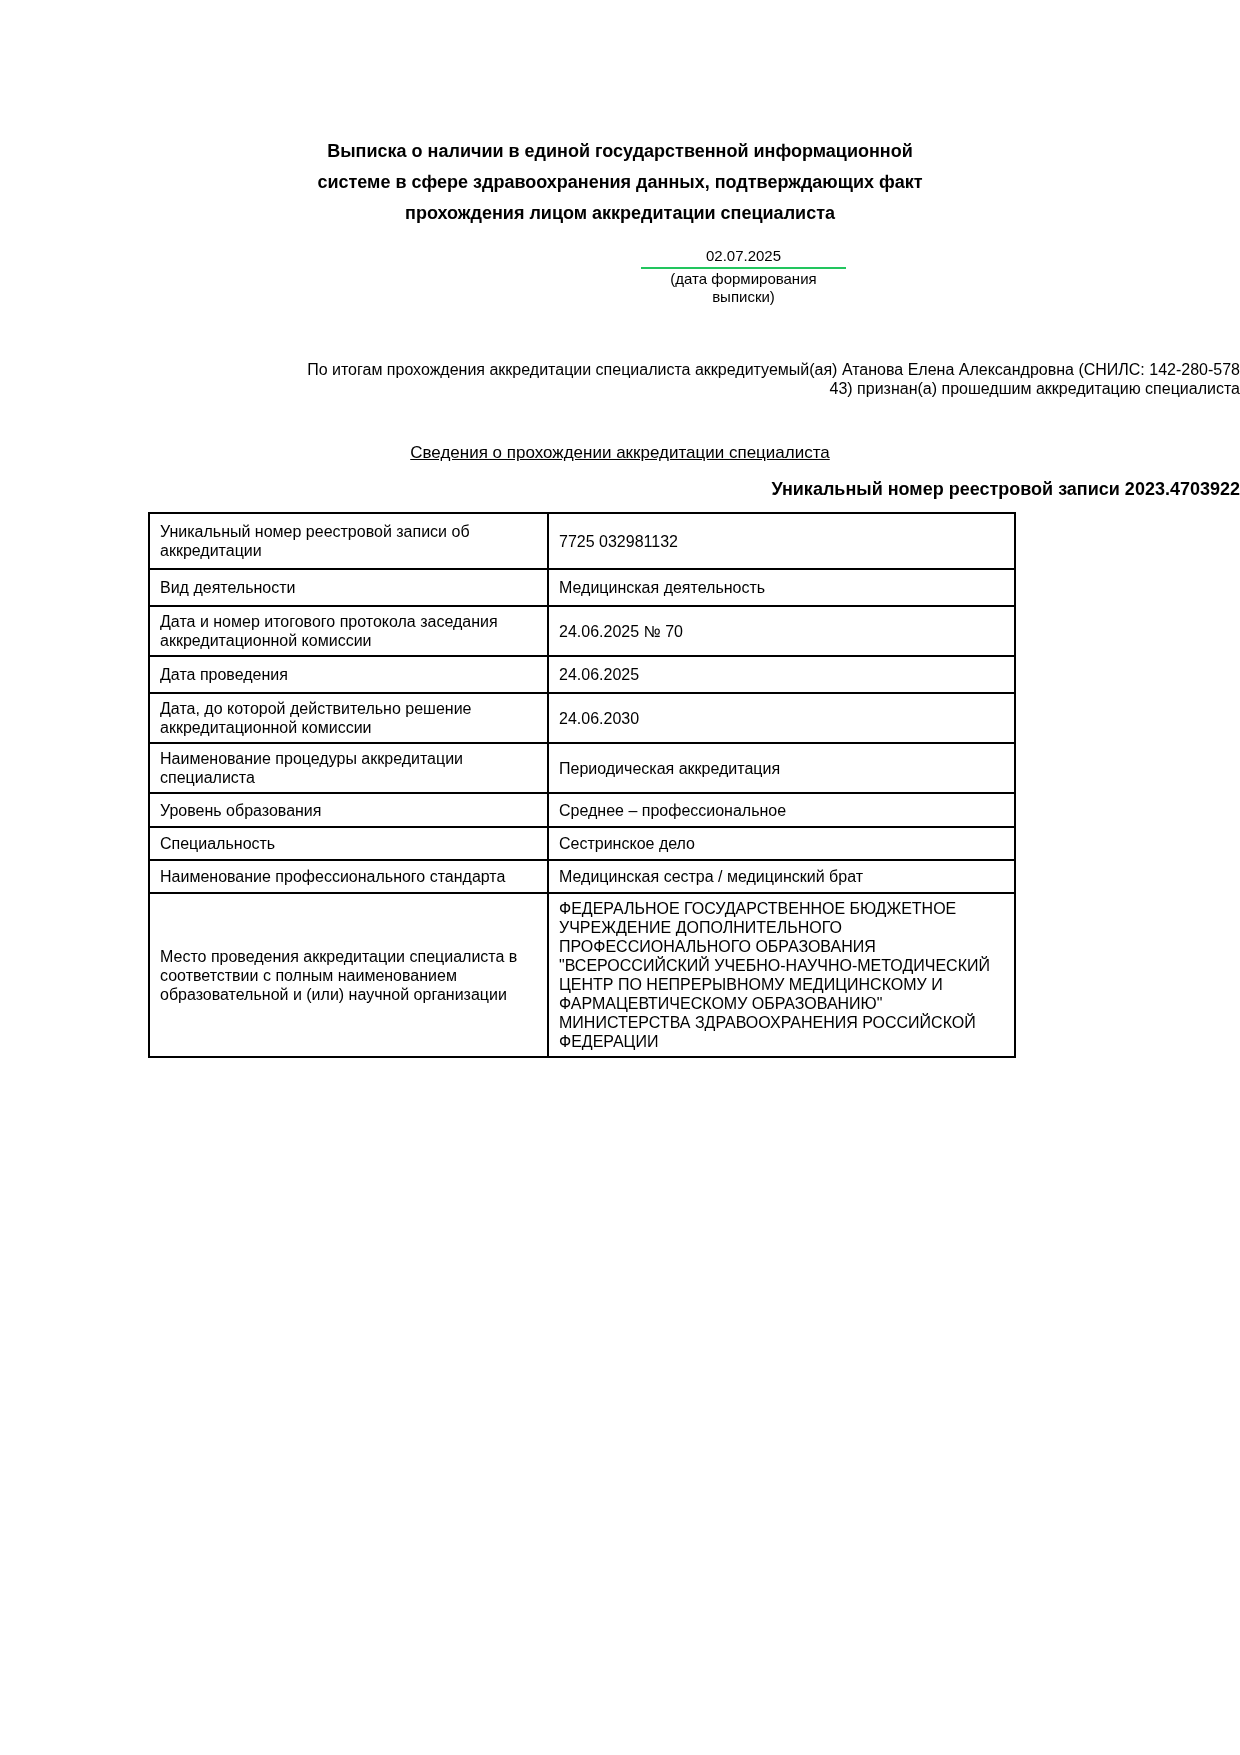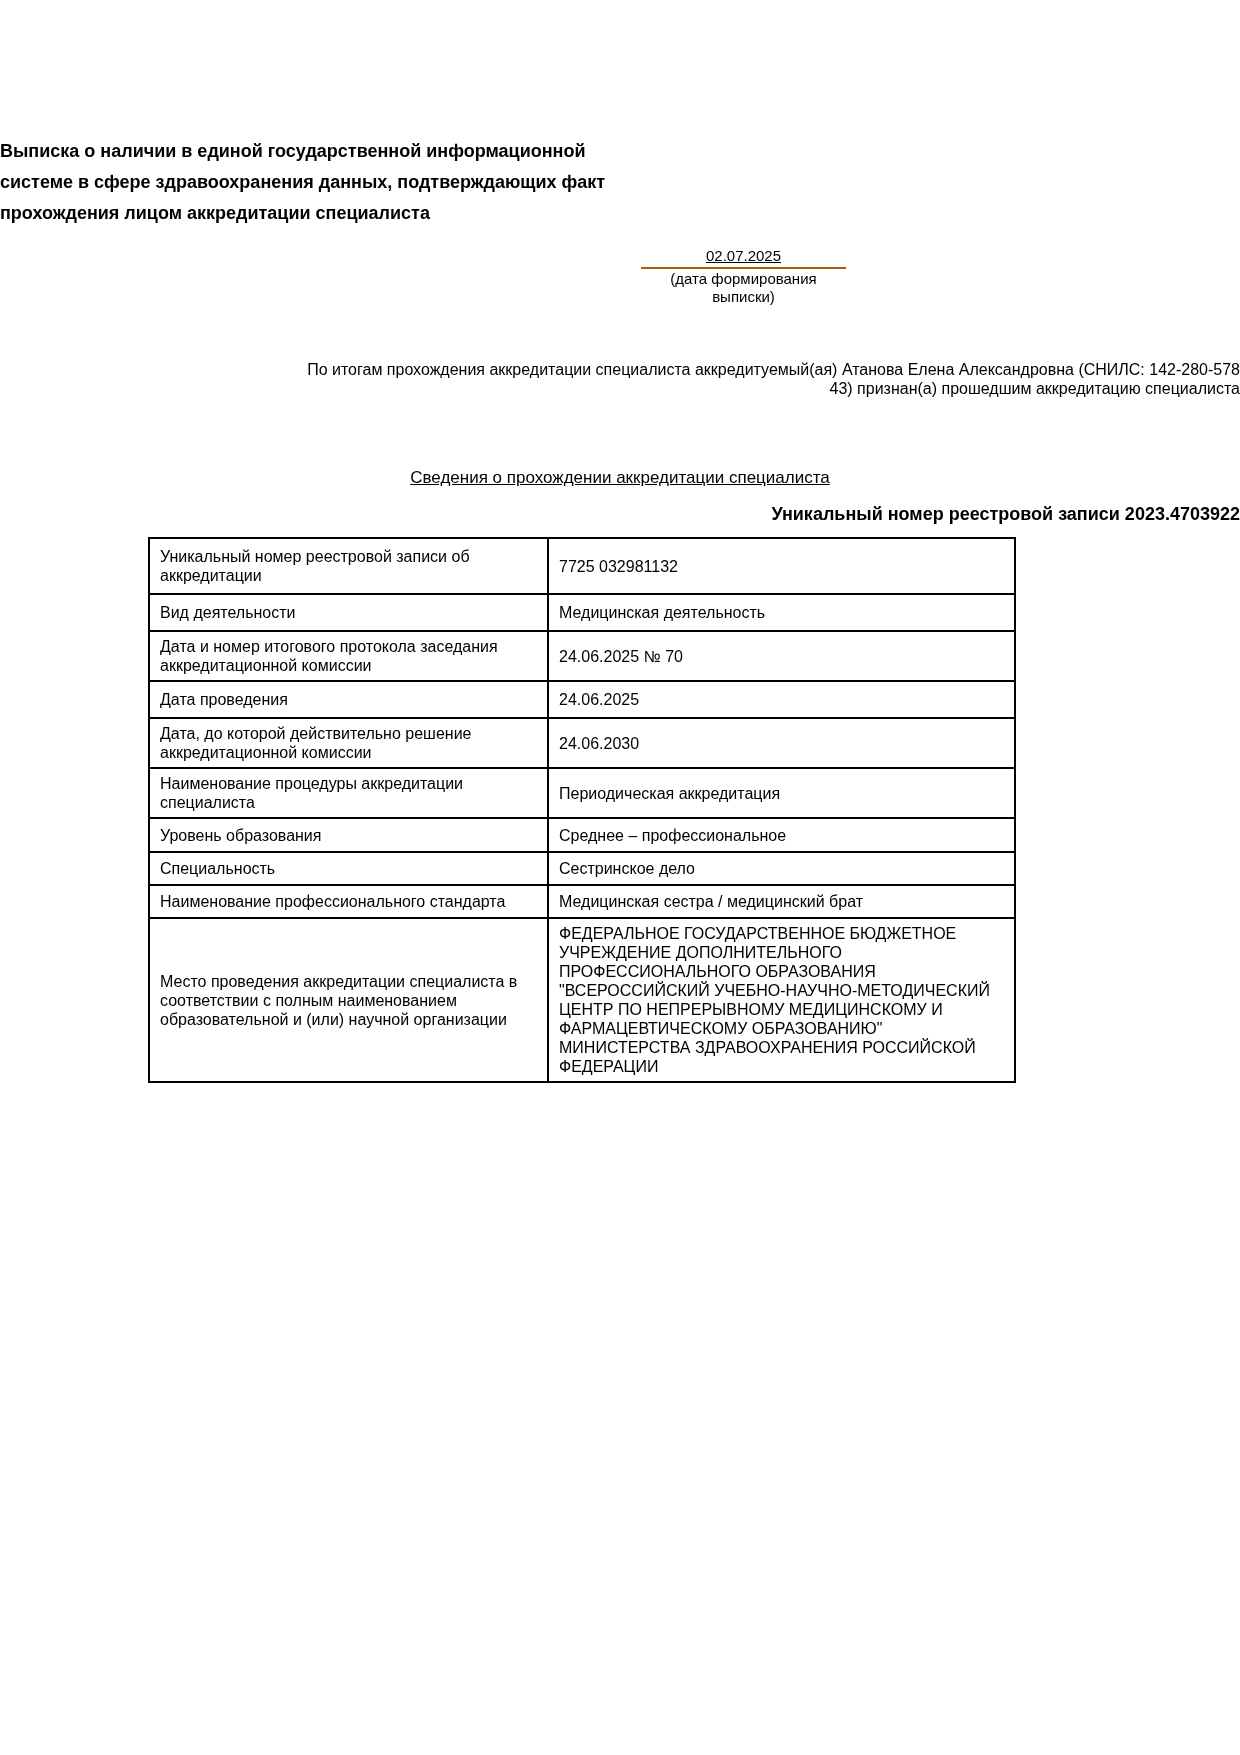--- a/index.html
+++ b/index.html
@@ -9,51 +9,51 @@
     height: 1755px;
     margin: 0 auto;
     background: #ffffff;
     color: #000000;
     font-family: "Liberation Sans", sans-serif;
     box-sizing: border-box;
     padding-top: 136px;
     overflow: hidden;
   }
   .doc-title {
+    text-align: center;
     font-weight: bold;
     font-size: 18px;
     line-height: 31px;
   }
   .date-block {
     margin-top: 18px;
     margin-left: 641px;
     width: 205px;
     text-align: center;
     font-size: 15px;
   }
   .date-value {
     display: block;
     padding-bottom: 2px;
-    border-bottom: 2px solid #a16207;
+    border-bottom: 2px solid #22c55e;
     line-height: 18px;
-    text-decoration: underline;
   }
   .date-caption {
     display: block;
     line-height: 18px;
     padding-top: 1px;
   }
   .intro {
     margin-top: 54px;
     text-align: right;
     font-size: 16px;
     line-height: 19px;
   }
   .section-heading {
-    margin-top: 70px;
+    margin-top: 45px;
     text-align: center;
     font-size: 17px;
     line-height: 20px;
     text-decoration: underline;
   }
   .registry-heading {
     margin-top: 15px;
     text-align: right;
     font-size: 18px;
     font-weight: bold;

